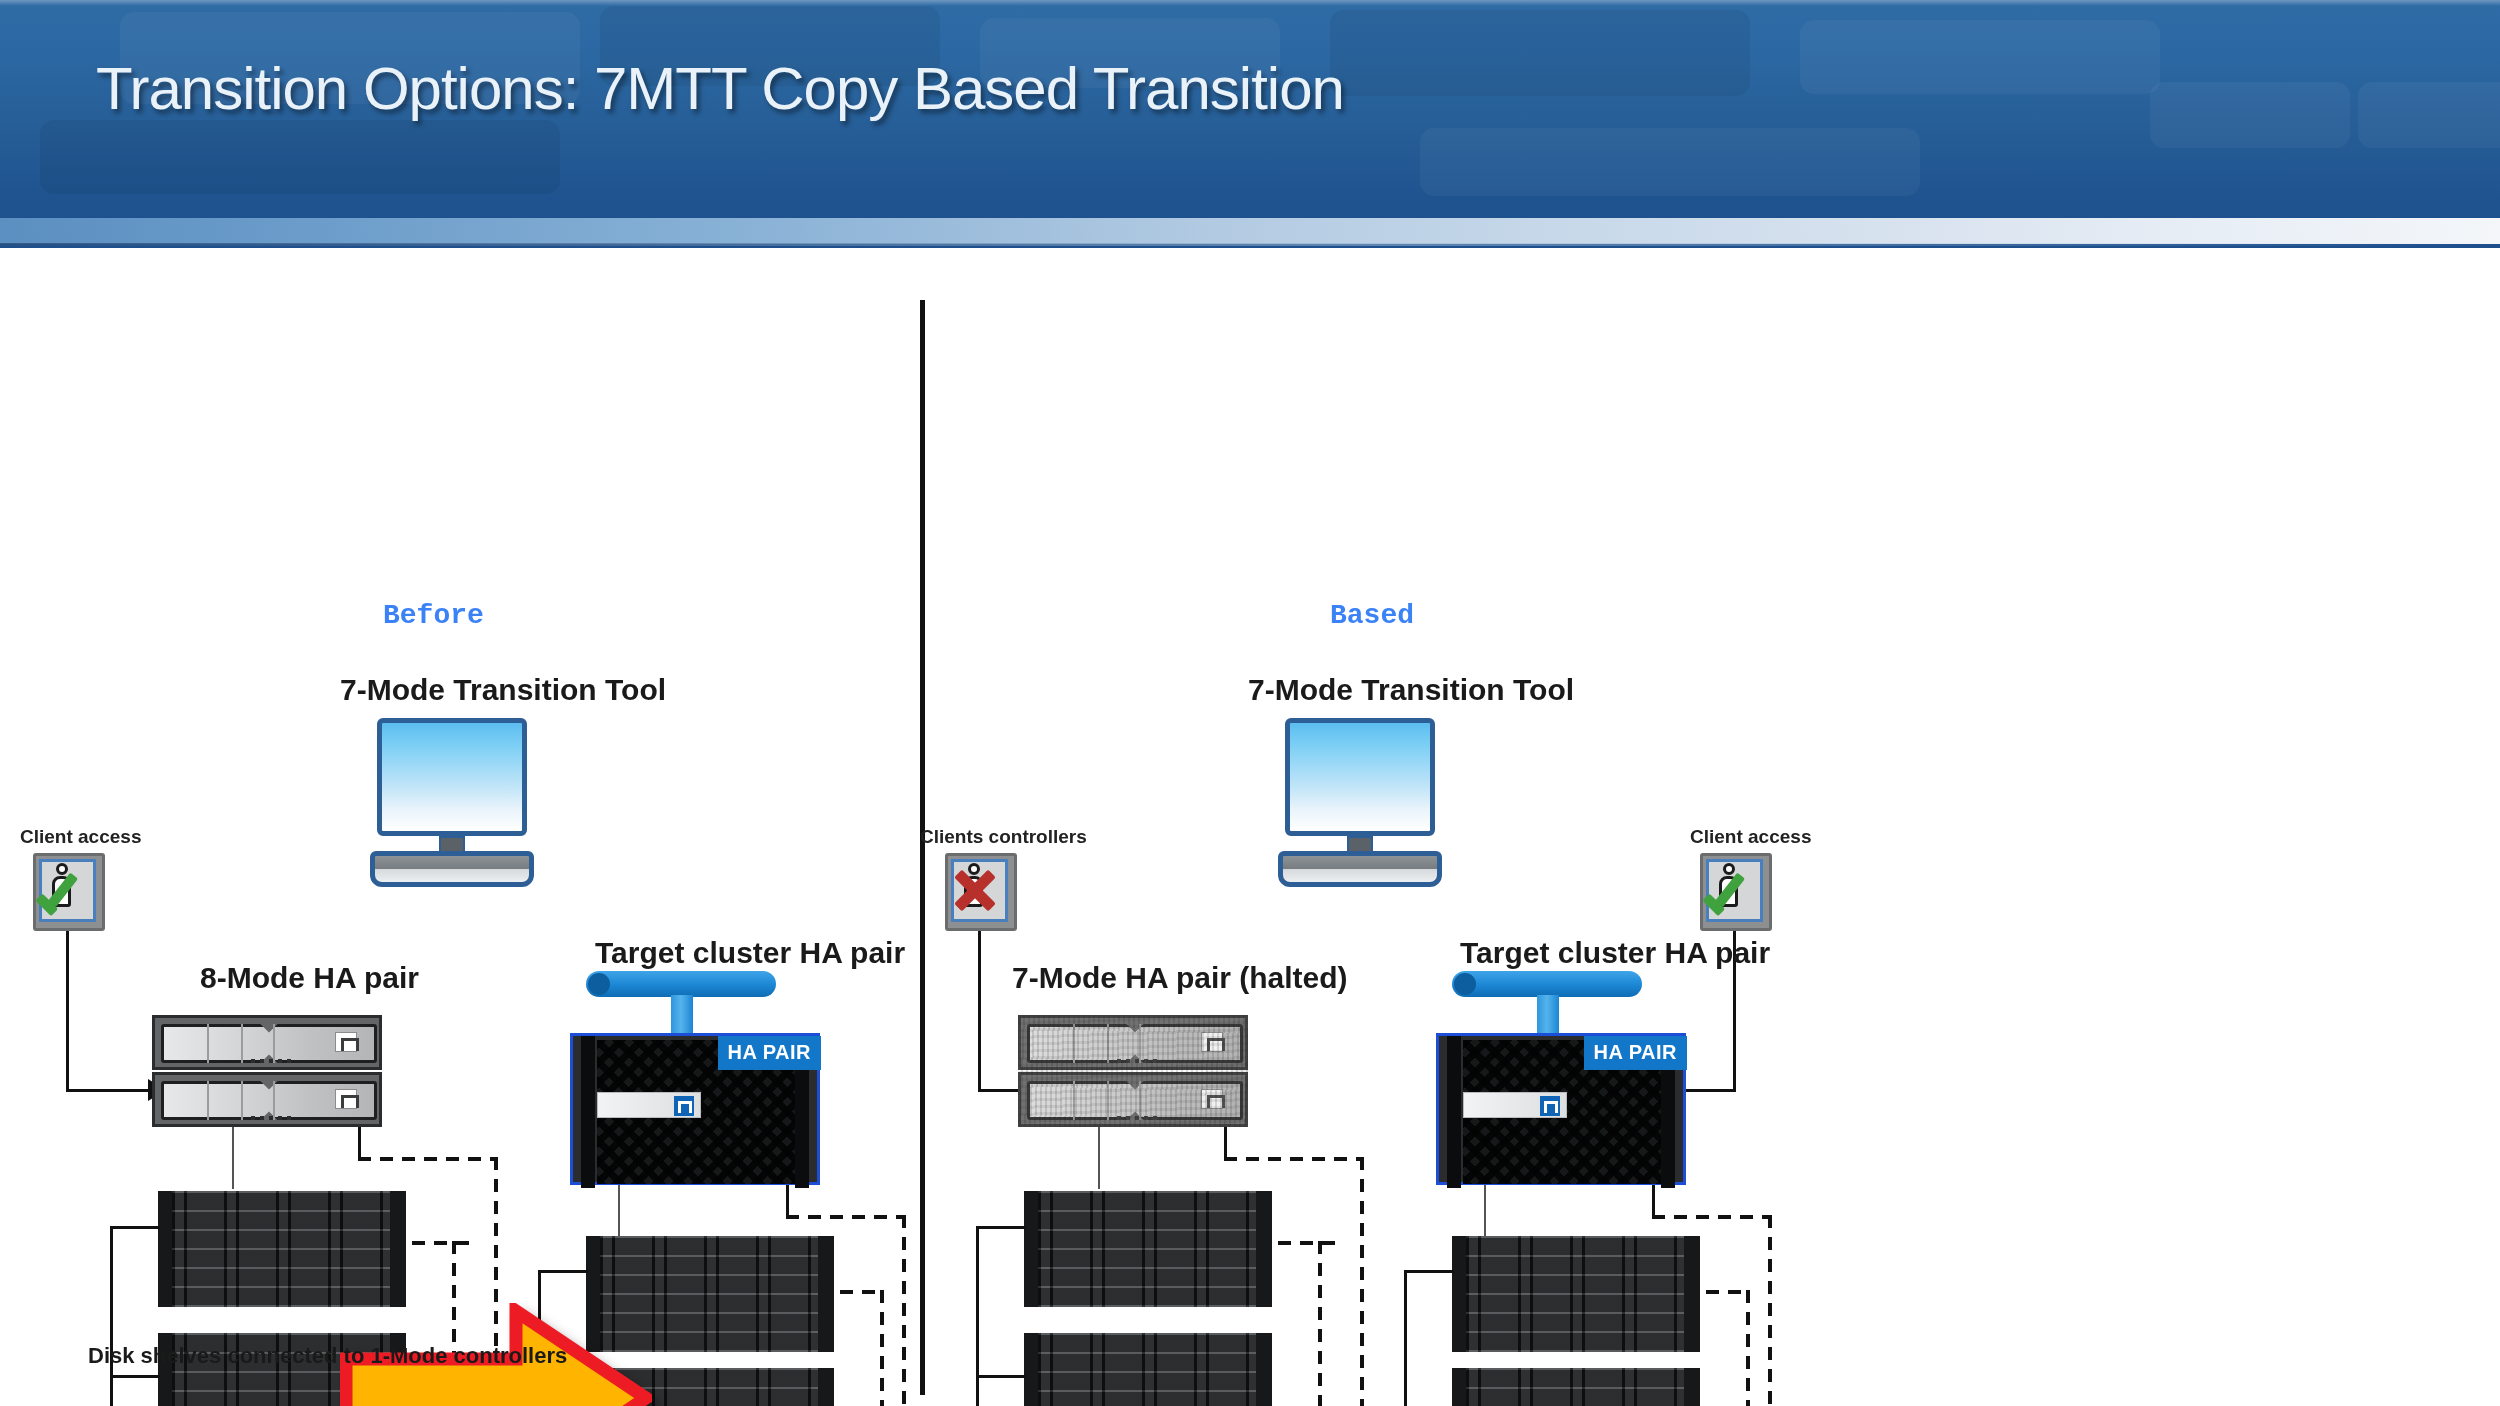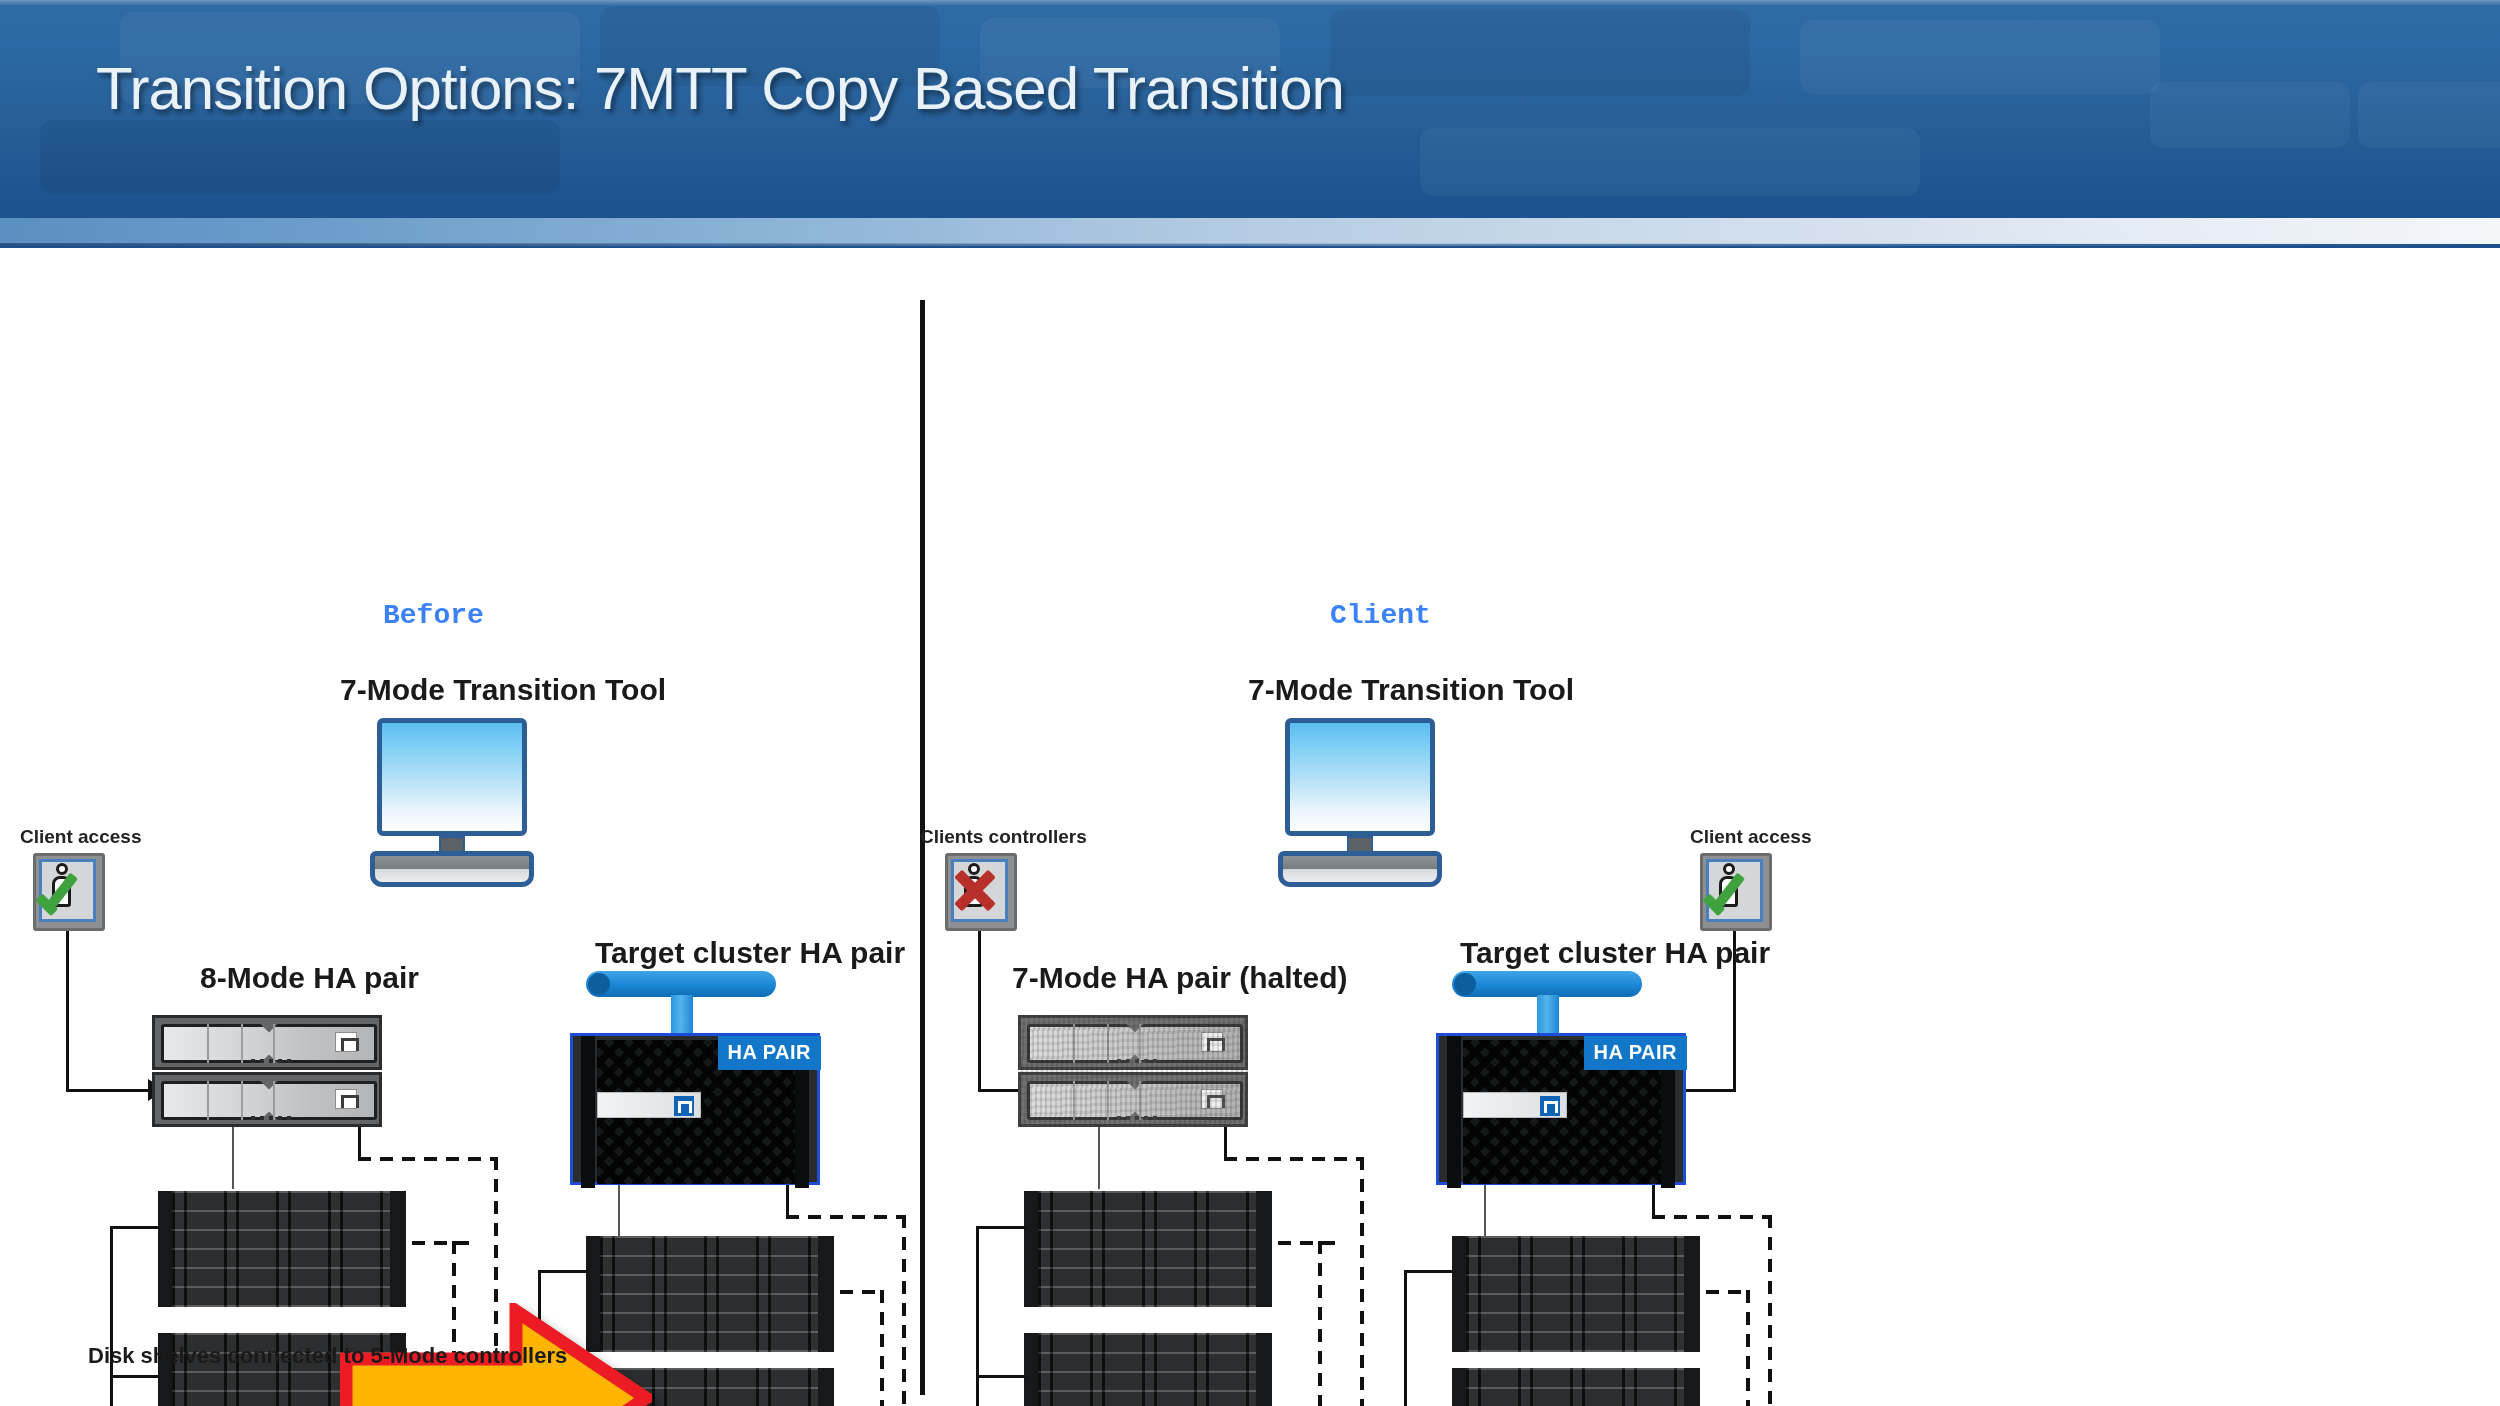--- a/index.html
+++ b/index.html
@@ -467,23 +467,23 @@
       <div class="capr"></div>
     </div>
 
     <div class="ln v" style="left:538px; top:1022px; height:142px;"></div>
     <div class="ln h" style="left:538px; top:1022px; width:50px;"></div>
 
     <svg id="big-arrow" viewBox="0 0 312 190">
       <polygon points="6,56 176,56 176,8 306,95 176,182 176,134 6,134" fill="#FFB400" stroke="#ED1C24" stroke-width="13" stroke-linejoin="miter"></polygon>
     </svg>
 
-    <div id="shelves-note">Disk shelves connected to 5-Mode controllers</div>
-
-    <div class="panel-title" style="left:1330px; top:352px;">Client</div>
+    <div id="shelves-note">Disk shelves connected to 1-Mode controllers</div>
+
+    <div class="panel-title" style="left:1330px; top:352px;">Based</div>
 
     <div class="cap" style="left:1248px; top:425px;">7-Mode Transition Tool</div>
 
     <div class="monitor" style="left:1285px; top:470px;">
       <div class="mon-screen"></div>
       <div class="mon-neck"></div>
       <div class="mon-base"></div>
     </div>
 
     <div class="cap small" style="left:920px; top:578px;">Clients controllers</div>

